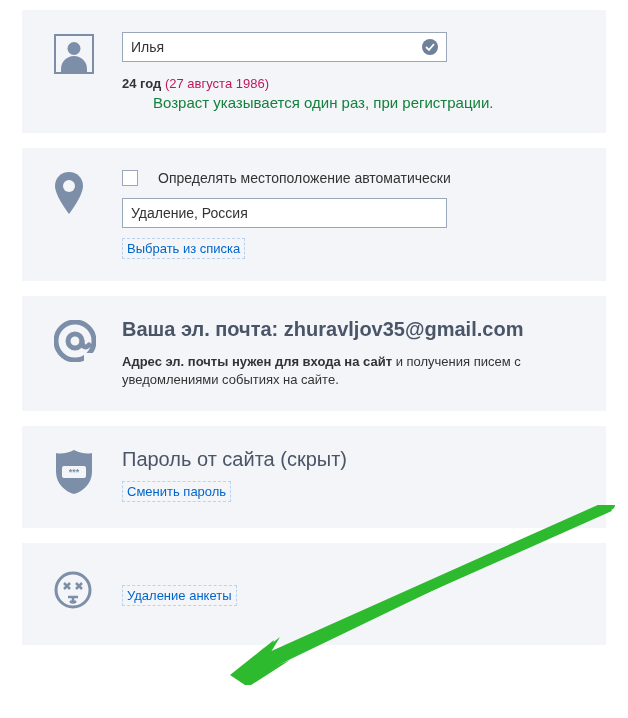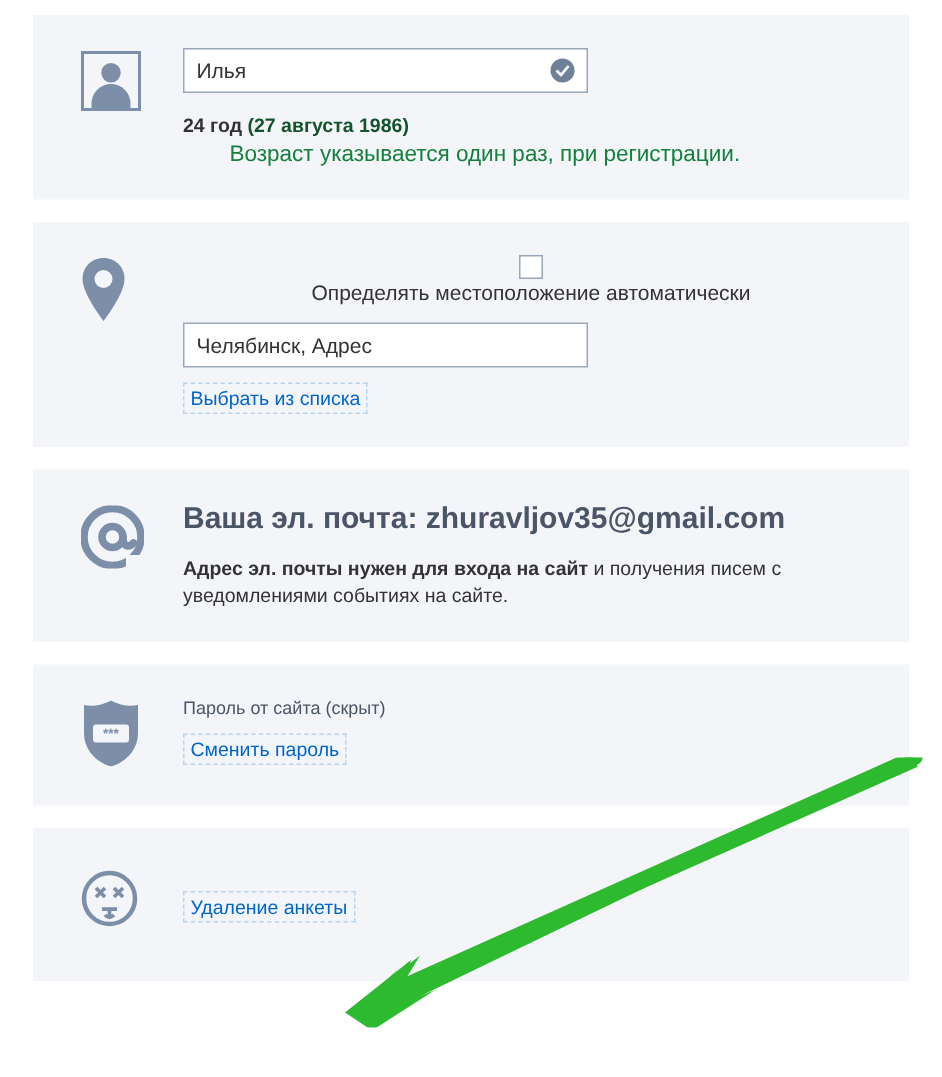--- a/index.html
+++ b/index.html
@@ -56,44 +56,43 @@
   }
   
   .text-input {
     display: flex;
     align-items: center;
     justify-content: space-between;
     border: 1px solid #9aa7b9;
     background: #fff;
     height: 30px;
     padding: 0 8px;
-    width: 270px;
+    width: 325px;
     font-size: 14px;
     color: #333;
   }
   .check-badge {
     width: 16px; height: 16px;
     background: #6f8099;
     border-radius: 50%;
     display: inline-flex;
     align-items: center;
     justify-content: center;
   }
   .check-badge svg { width: 10px; height: 10px; }
   .age-line { margin-top: 14px; font-size: 13px; color: #333; }
   .age-line .bold { font-weight: bold; }
-  .age-line .paren { color: #14532d; font-weight: bold; }
+  .age-line .paren { color: #be185d; }
   .age-note { font-size: 15px; color: #15803d; margin-top: 3px; margin-left: 31px; }
   
   .pin-icon svg { width: 30px; height: 42px; }
   .checkbox-row {
-    display: flex; align-items: center; gap: 1px;
+    display: flex; align-items: center; gap: 20px;
     font-size: 14px; color: #333;
     margin-bottom: 12px;
-    flex-direction: column;
   }
   .chk {
     width: 16px; height: 16px;
     border: 1px solid #9aa7b9;
     background: #fff;
     display: inline-block;
   }
   .link {
     color: #0066cc;
     font-size: 13px;
@@ -113,21 +112,21 @@
   }
   .email-desc {
     font-size: 13px;
     color: #333;
     line-height: 1.4;
   }
   .email-desc .bold { font-weight: bold; text-align: center; }
   
   .shield-icon svg { width: 40px; height: 44px; }
   .pwd-title {
-    font-size: 12px;
+    font-size: 20px;
     color: #4a5568;
     font-weight: 400;
   }
   
   .face-icon svg { width: 38px; height: 38px; }
   .card-pwd { padding-bottom: 26px; }
   .card-del { padding-top: 26px; padding-bottom: 36px; }
 </style>
 </head>
 <body>
@@ -159,21 +158,21 @@
       <path d="M15 0 C7 0 1 6 1 14 C1 24 15 42 15 42 C15 42 29 24 29 14 C29 6 23 0 15 0 Z" fill="#7d8fa8"></path>
       <circle cx="15" cy="14" r="6" fill="#f3f5f9"></circle>
     </svg>
   </div>
   <div class="content-col">
     <label class="checkbox-row">
       <span class="chk"></span>
       <span>Определять местоположение автоматически</span>
     </label>
     <div class="text-input">
-      <span>Челябинск, Адрес</span>
+      <span>Удаление, Россия</span>
     </div>
     <span class="link">Выбрать из списка</span>
   </div>
 </div>
 
 <div class="card">
   <div class="icon-col at-icon">
     <svg viewBox="0 0 42 42">
       <circle cx="21" cy="21" r="19" fill="none" stroke="#7d8fa8" stroke-width="5"></circle>
       <circle cx="21" cy="21" r="7" fill="none" stroke="#7d8fa8" stroke-width="5"></circle>

